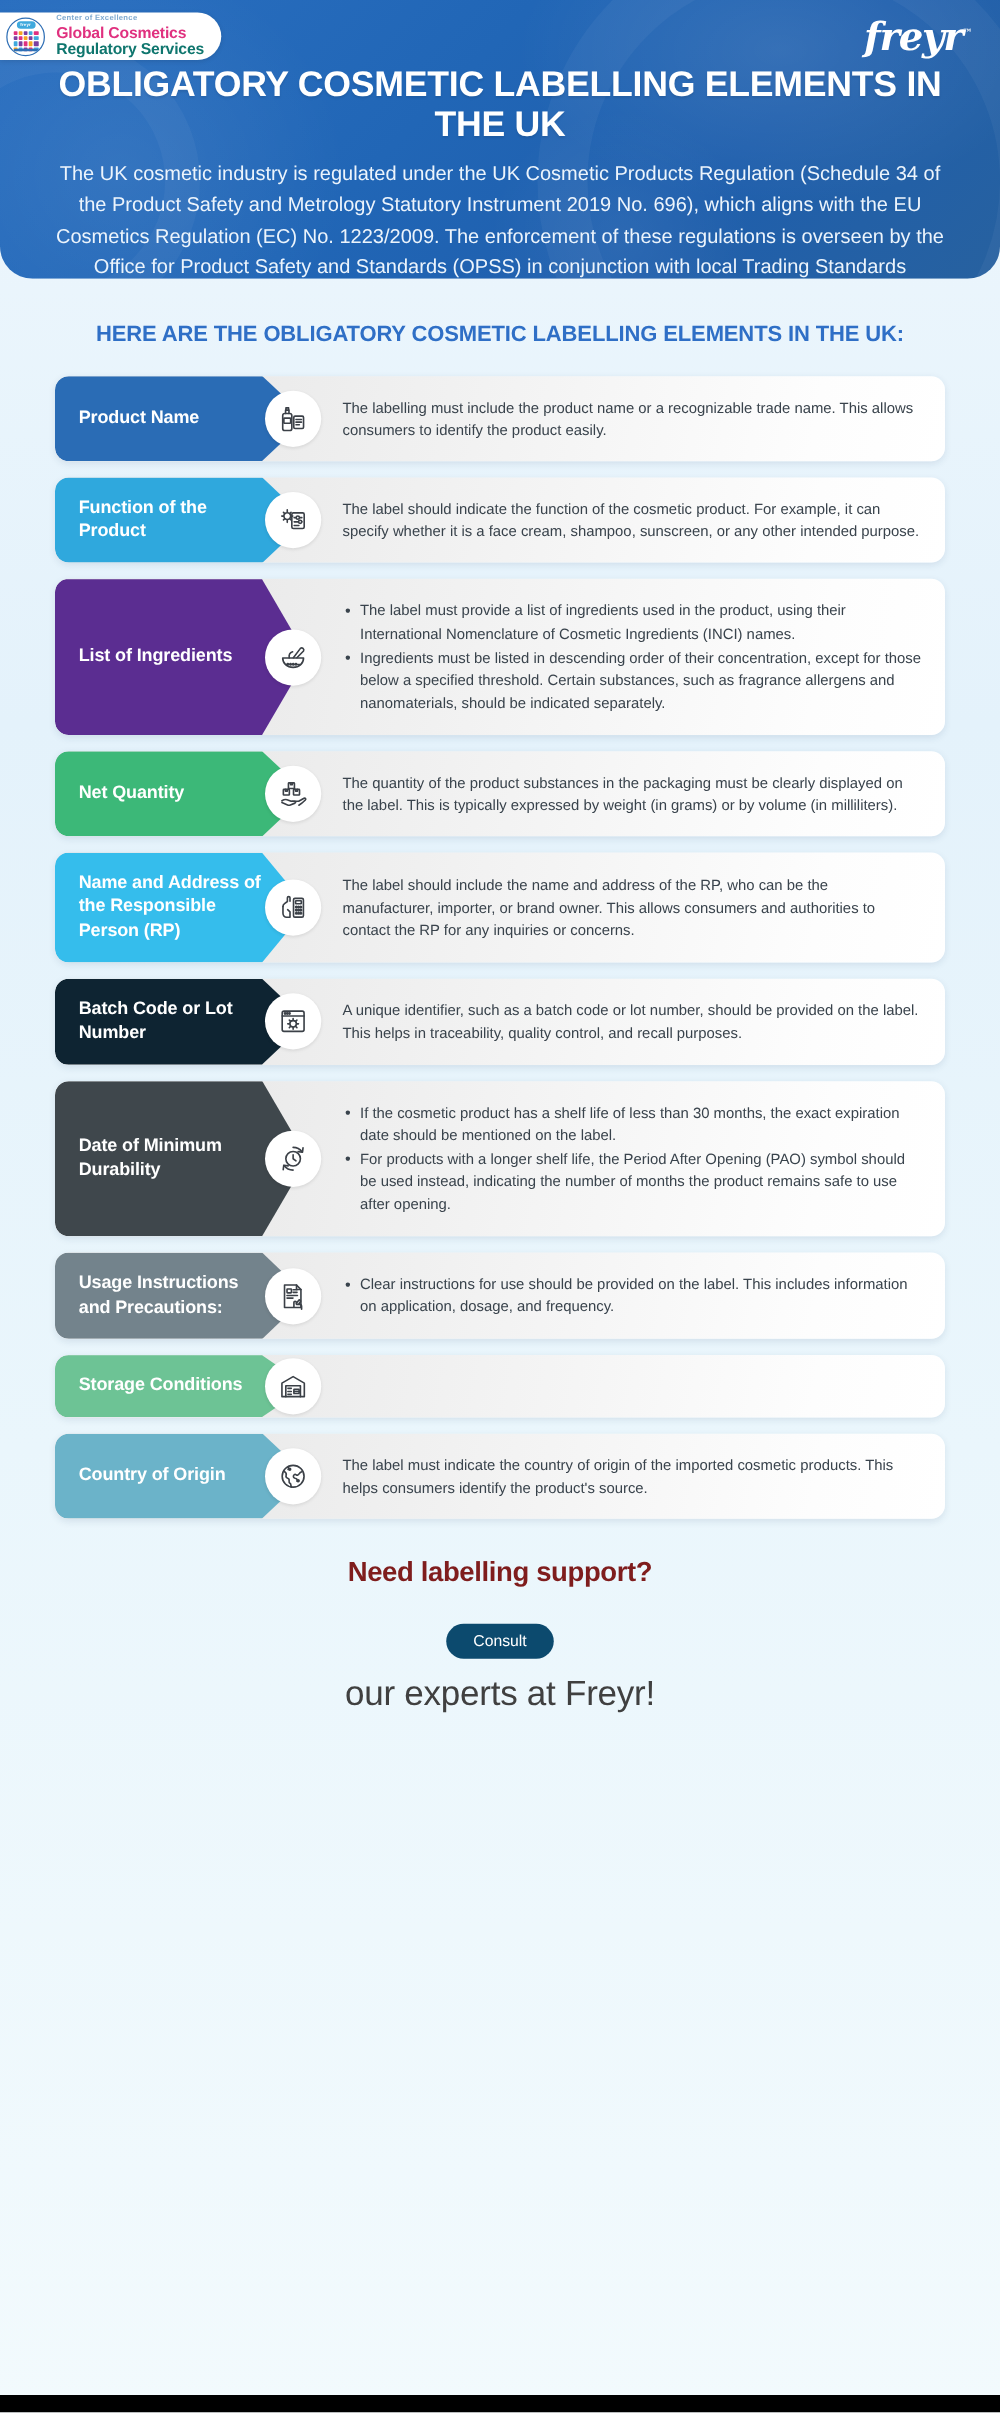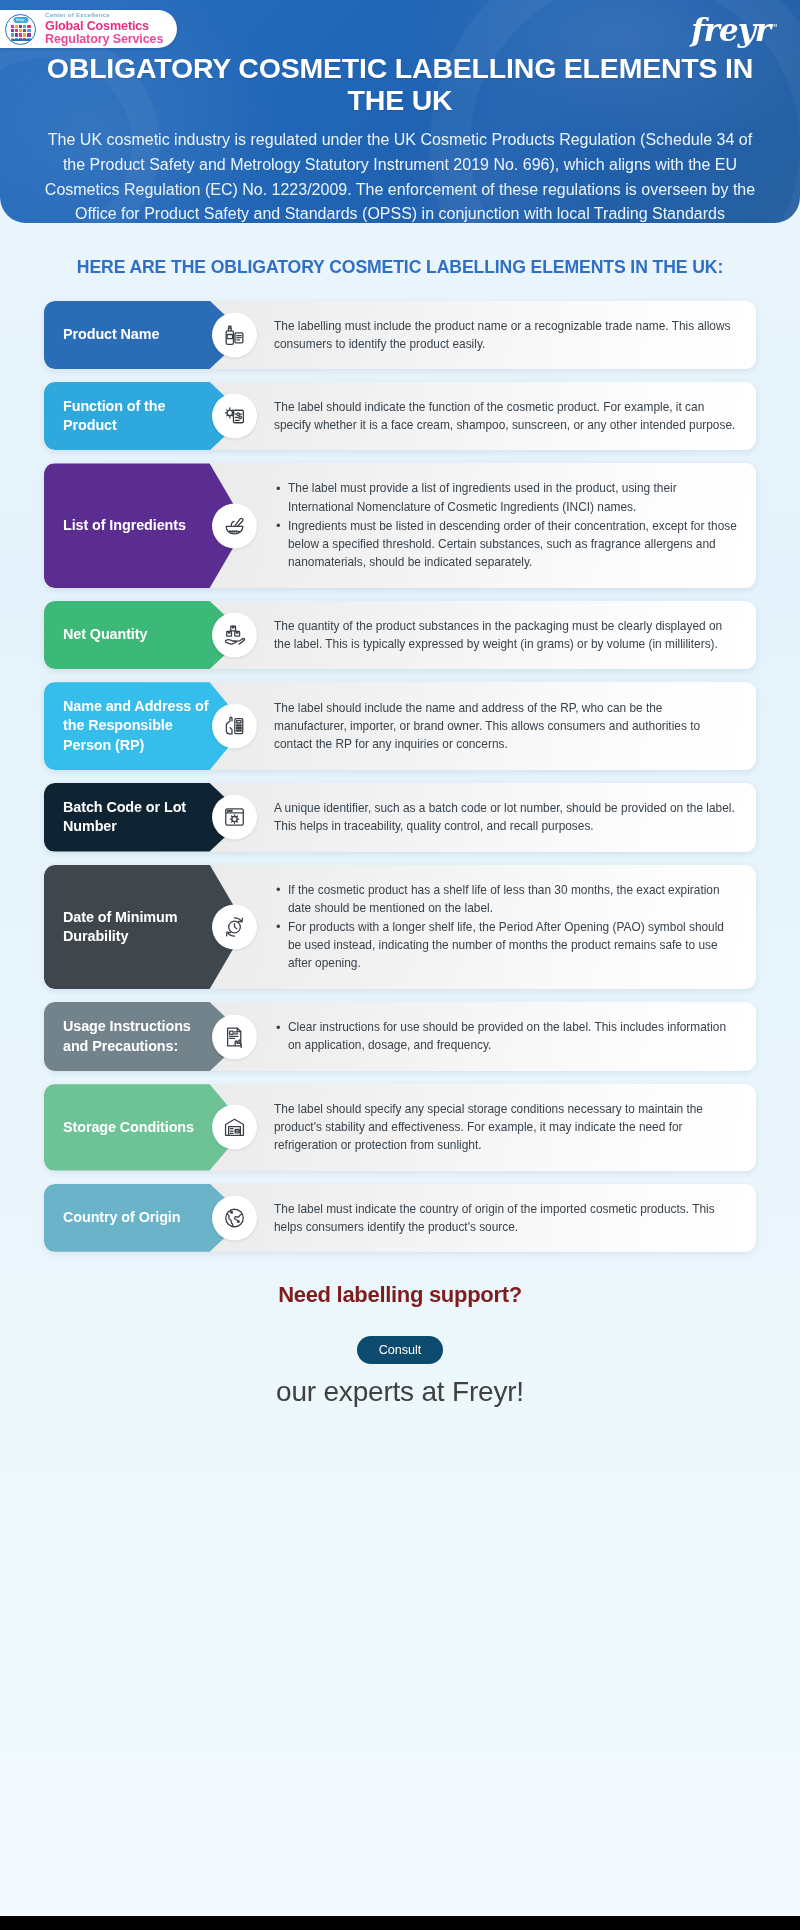--- a/index.html
+++ b/index.html
@@ -83,21 +83,21 @@
     gap: 1.15px;
   }
   .logo-dots i { display:block; width:3.1px; height:3.1px; border-radius:.6px; }
   .logo-base {
     position:absolute; left:50%; bottom:2.6px; transform:translateX(-50%);
     width:20px; height:1.6px; background:#2f6fb5; border-radius:1px;
   }
   .logo-txt { margin-left: 9px; line-height: 1.06; }
   .logo-txt .l1 { font-size: 6.1px; color: #7fa9cf; letter-spacing: .25px; font-weight: 600; margin-bottom:1.5px;}
   .logo-txt .l2 { font-size: 12.6px; font-weight: 800; color: #e0317f; letter-spacing: -.15px; }
-  .logo-txt .l3 { font-size: 12.6px; font-weight: 800; color: #ec4899; letter-spacing: -.15px; }
+  .logo-txt .l3 { font-size: 12.6px; font-weight: 800; color: #0f766e; letter-spacing: -.15px; }
 
   .freyr-logo {
     position: absolute;
     right: 22px; top: 12px;
     color: #ffffff;
     font-family: "DejaVu Serif", serif;
     font-style: italic;
     font-size: 31px;
     font-weight: 700;
     letter-spacing: -1px;
@@ -485,23 +485,20 @@
     </div>
     <div class="icon-bubble">
       <svg viewBox="0 0 24 24" fill="none" stroke="#3b4047" stroke-width="1.25" stroke-linecap="round" stroke-linejoin="round">
         <path d="M3.4 9.6 12 4.6l8.6 5v10.4H3.4z"></path>
         <path d="M6.4 20V11.6h11.2V20"></path>
         <rect x="12.6" y="14.4" width="4" height="3.2" rx=".3"></rect>
         <path d="M12.6 16h4"></path>
         <path d="M8 13.6h2.6M8 16h2.6M8 18.2h2.6"></path>
       </svg>
     </div>
-    <div class="body">
-      <div class="body-text">The label should specify any special storage conditions necessary to maintain the product's stability and effectiveness. For example, it may indicate the need for refrigeration or protection from sunlight.</div>
-    </div>
   </div>
 
   <div class="card">
     <div class="tag" style="background:#6bb3c9">
       <span class="tag-label">Country of Origin</span>
     </div>
     <div class="icon-bubble">
       <svg viewBox="0 0 24 24" fill="none" stroke="#3b4047" stroke-width="1.25" stroke-linecap="round" stroke-linejoin="round">
         <circle cx="12" cy="12" r="8.4"></circle>
         <path d="M5.2 8.4c1.3.7 1.8 1.9 1.4 3.1-.3 1 .3 1.7 1.2 2 1 .3 1.3 1 1.1 2-.2.9.2 1.7 1.1 2.2l.6 2.6"></path>

